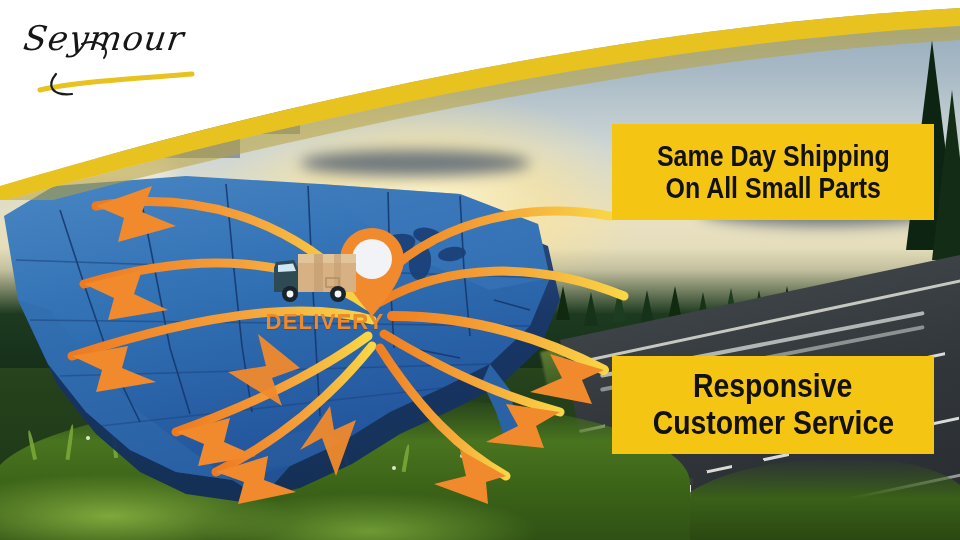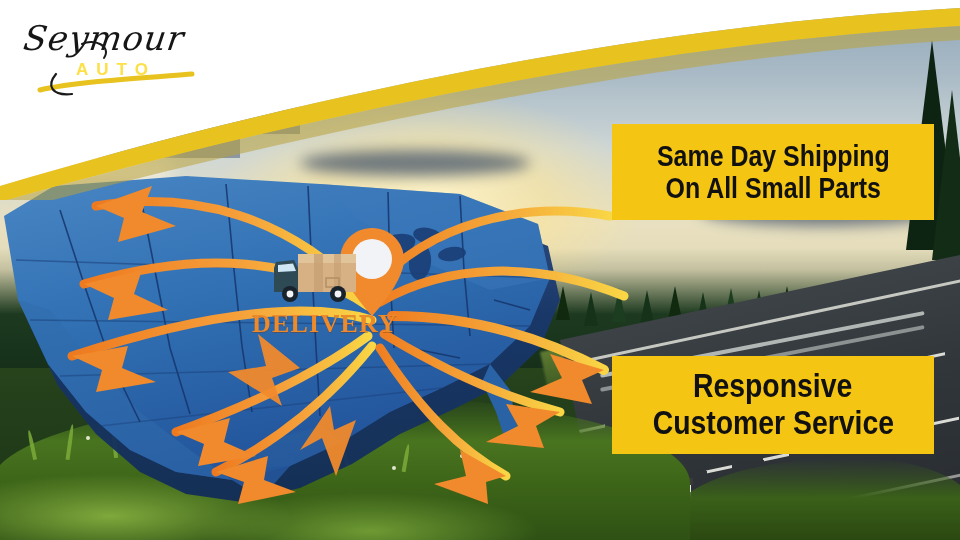--- a/index.html
+++ b/index.html
@@ -94,37 +94,37 @@
   .pinwrap { position:absolute; left:336px; top:226px; width:72px; height:92px; }
   .truck { position:absolute; left:272px; top:248px; width:100px; height:58px; }
   .nw {
     position:absolute; left:250px; top:310px; width:150px;
     text-align:center; color:#ef8a2a; font-weight:bold;
     font-family:"Liberation Sans", sans-serif;
     letter-spacing:.4px; line-height:1.08;
     text-shadow:0 1px 0 rgba(120,50,0,.35);
   }
   .nw .l1 { font-size:20px; display:block; }
-  .nw .l2 { font-size:26px; display:block; letter-spacing:1.2px;font-family:Liberation Serif, serif; }
+  .nw .l2 { font-size:22px; display:block; letter-spacing:1.2px; }
 
   
   .whiteband { position:absolute; left:0; top:0; width:960px; height:200px; overflow:hidden; pointer-events:none; }
 
   
   .logo { position:absolute; left:16px; top:16px; width:190px; height:82px; }
   .logo-seymour {
     position:absolute; left:8px; top:2px;
     font-family:"DejaVu Serif", serif; font-style:italic;
     font-size:34px; color:#161616; letter-spacing:1px;
     transform:skewX(-8deg);
   }
   .logo-auto {
     position:absolute; left:60px; top:44px;
     font-family:"Liberation Sans", sans-serif; font-weight:bold;
-    font-size:17px; color:#fde047; letter-spacing:8px;
+    font-size:17px; color:#ffffff; letter-spacing:8px;
   }
 
   
   .box {
     position:absolute; left:612px; background:#f5c514;
     display:flex; flex-direction:column; align-items:center; justify-content:center;
     color:#111; text-align:right;
     font-family:"Liberation Sans", sans-serif; font-weight:bold;
     line-height:1.12;
   }

